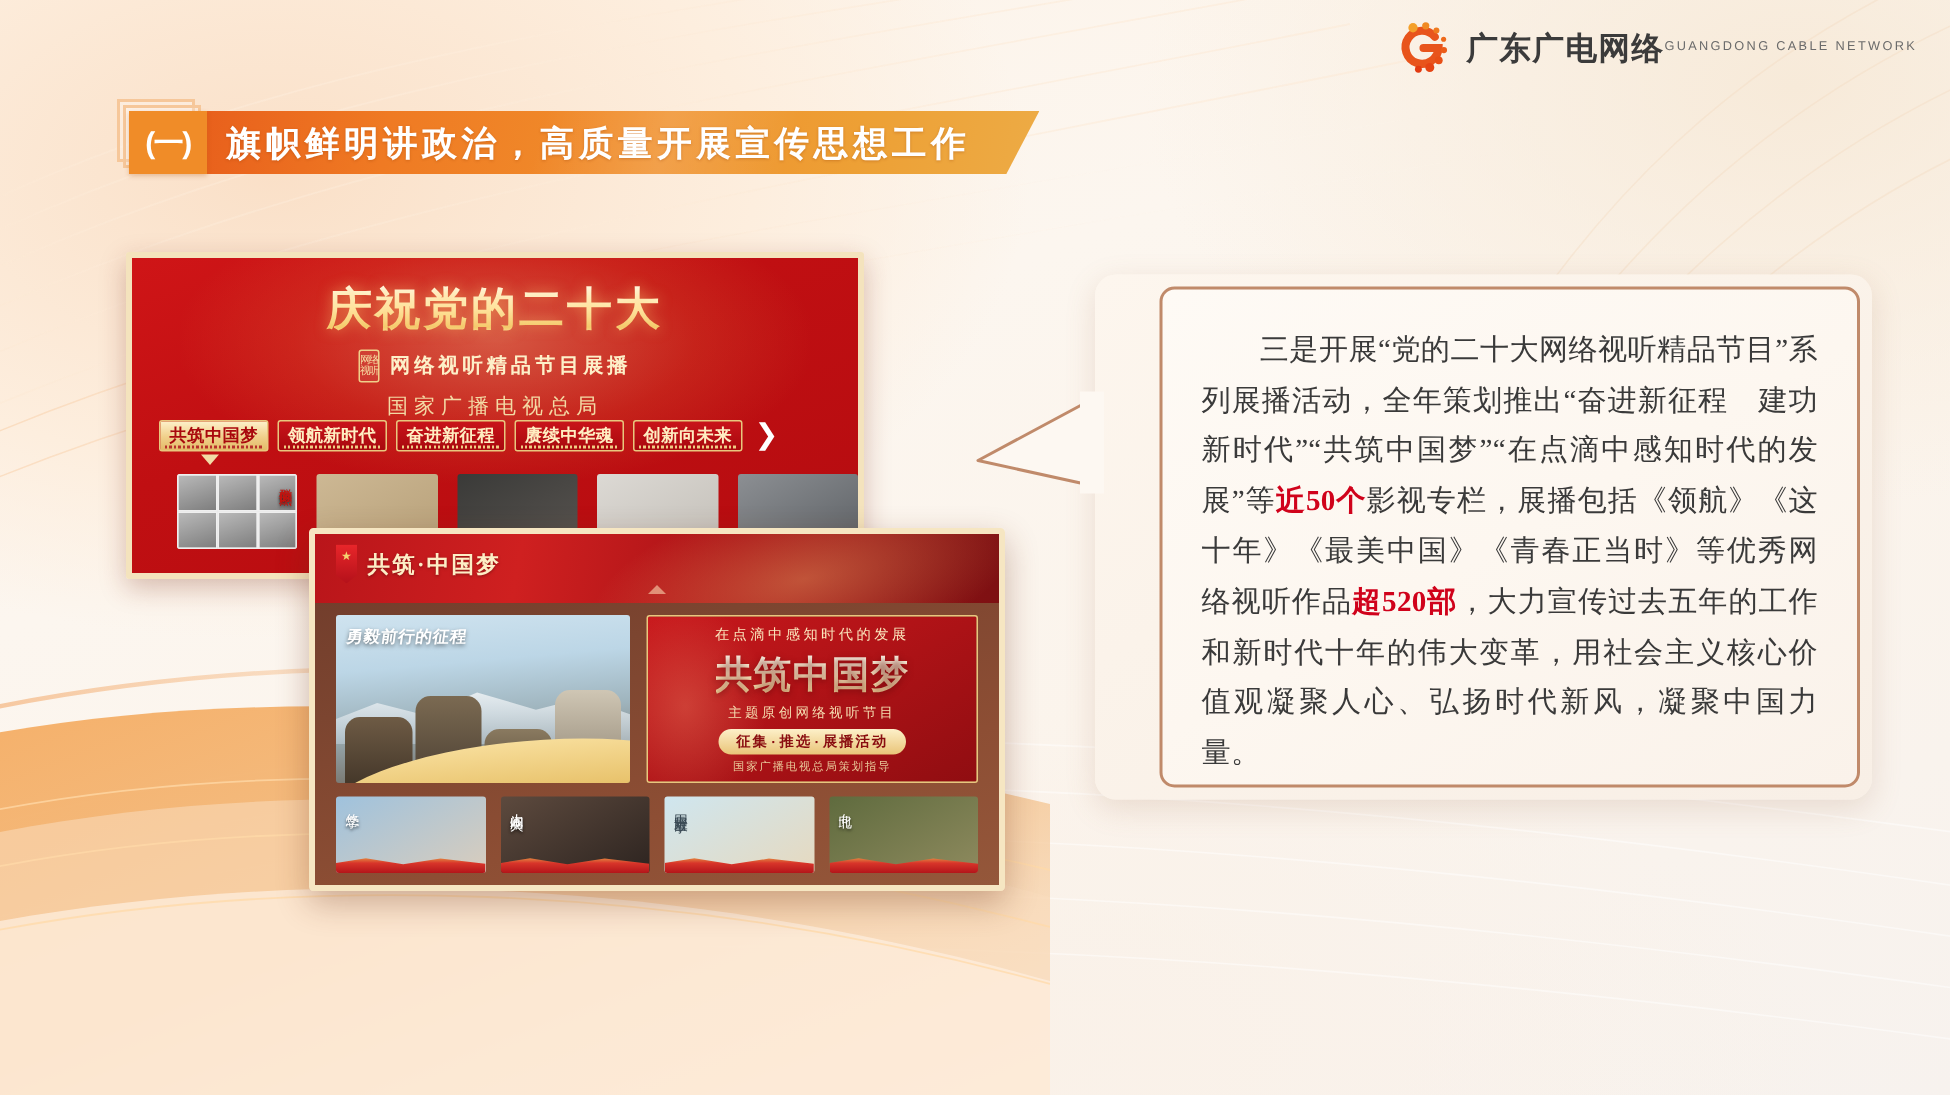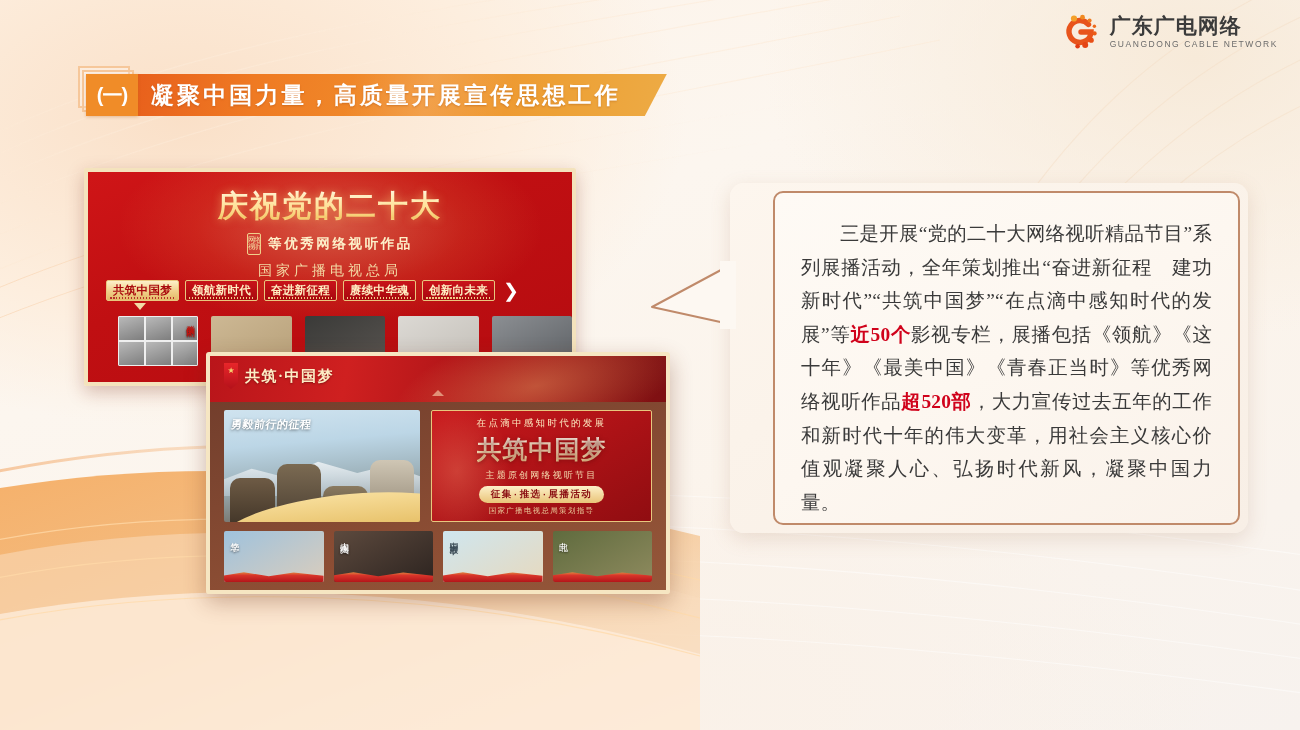--- a/index.html
+++ b/index.html
@@ -20,21 +20,21 @@
       radial-gradient(ellipse 760px 300px at 50% 96%, #faf1e8 0%, rgba(250,241,232,0) 75%),
       linear-gradient(160deg,#fdf3e8 0%, #fcf6ef 35%, #fbf4ec 62%, #f7f2ee 100%);
   }
   .bg-streaks{ position:absolute; inset:0; opacity:.85;}
   .bg-swoosh{ position:absolute; left:-60px; bottom:-40px; width:760px; height:330px; }
   .bg-tr{ position:absolute; right:-40px; top:-70px; width:560px; height:420px; opacity:.75;}
 
   
   .logo{ position:absolute; right:22px; top:12px; display:flex; align-items:center; gap:9px;}
   .logo-mark{ width:40px; height:40px; position:relative;}
-  .logo-txt{ display:flex; flex-direction:column; line-height:1;}
+  .logo-txt{ display:flex; flex-direction:row; line-height:1;}
   .logo-cn{ font-size:21px; font-weight:bold; color:#3b3b3b; letter-spacing:1px;}
   .logo-en{ font-size:8.5px; color:#6b6b6b; letter-spacing:1.55px; margin-top:4px;}
 
   
   .title-wrap{ position:absolute; left:86px; top:74px; height:42px; display:flex; align-items:stretch;}
   .ghost{ position:absolute; border:2px solid #f6c79a; background:rgba(255,255,255,.28);}
   .ghost.g1{ left:-8px; top:-8px; width:52px; height:42px;}
   .ghost.g2{ left:-4px; top:-4px; width:52px; height:42px;}
   .idx-box{
     position:relative; width:52px; height:42px; background:#f08c28;
@@ -295,32 +295,32 @@
     </div>
   </div>
 
   <div class="title-wrap">
     <div class="ghost g1"></div>
     <div class="ghost g2"></div>
     <div class="idx-box">
       <span>(一)</span>
     </div>
     <div class="banner-bar">
-      <b>凝聚中国力量，高质量开展宣传思想工作</b>
+      <b>旗帜鲜明讲政治，高质量开展宣传思想工作</b>
     </div>
   </div>
 
   <div class="shot1">
     <div class="s1-glow"></div>
 
     <div class="s1-head">
       <div class="s1-title">庆祝党的二十大</div>
       <div class="s1-sub">
         <div class="s1-seal">网络视听</div>
-        <b>等优秀网络视听作品</b>
+        <b>网络视听精品节目展播</b>
       </div>
       <div class="s1-org">国家广播电视总局</div>
     </div>
 
     <div class="s1-tabs">
       <div class="tab active">共筑中国梦</div>
       <div class="tab">领航新时代</div>
       <div class="tab">奋进新征程</div>
       <div class="tab">赓续中华魂</div>
       <div class="tab">创新向未来</div>

